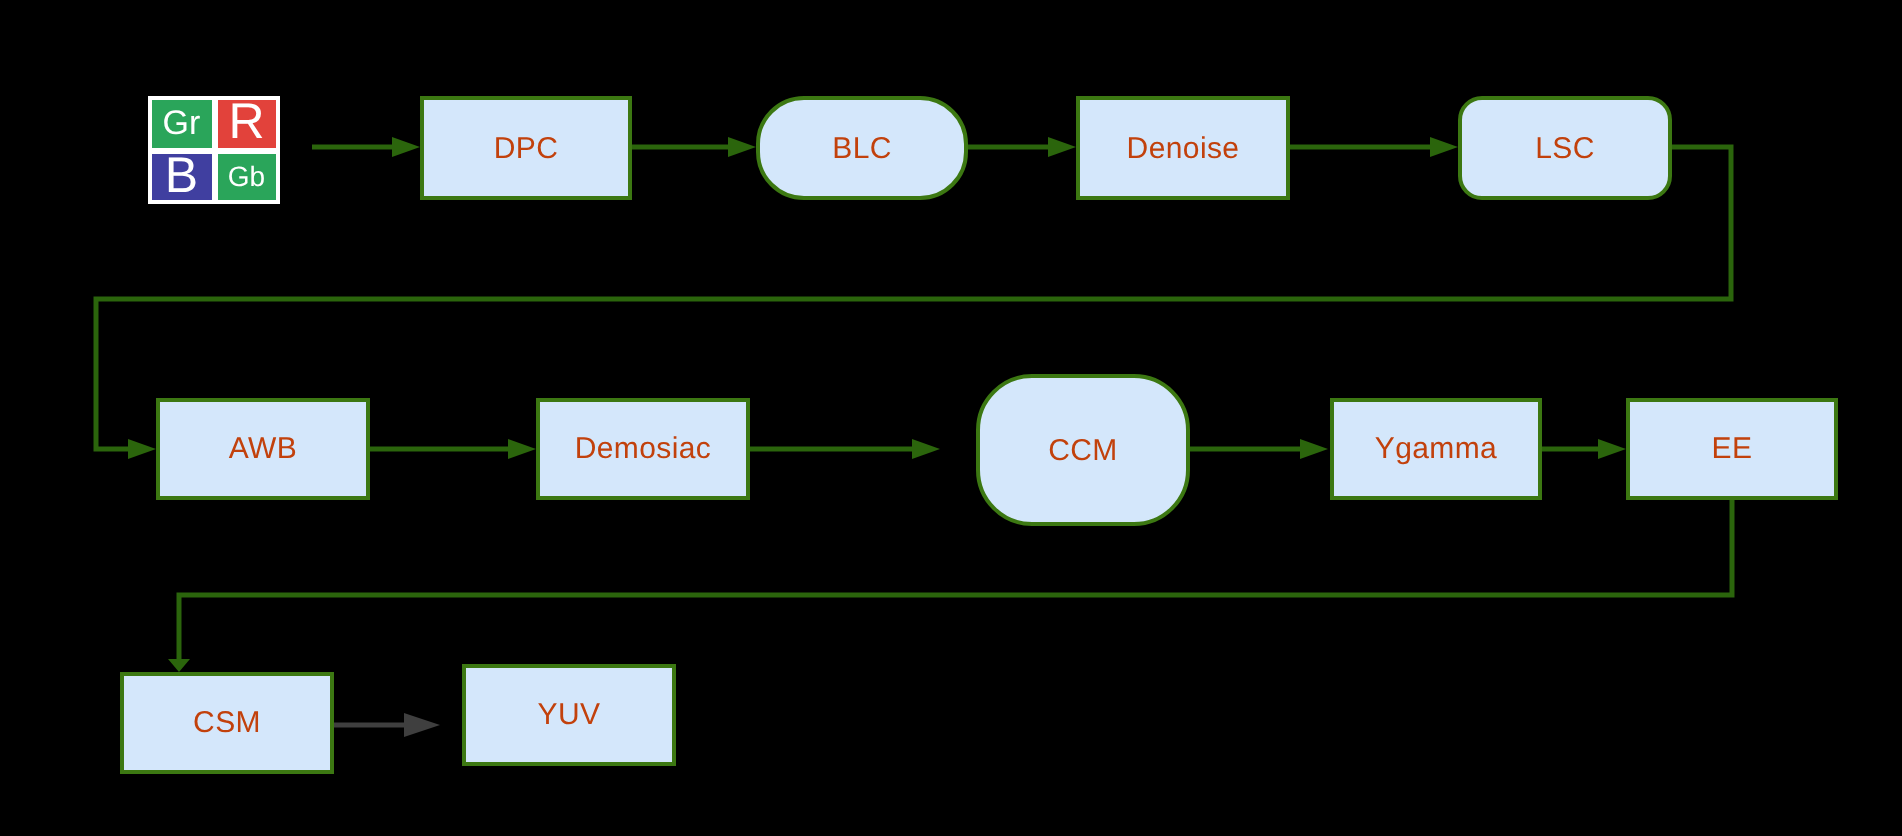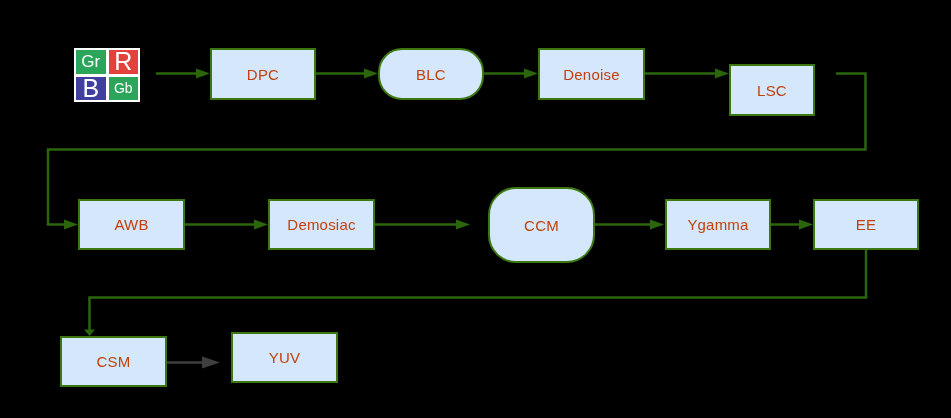--- a/index.html
+++ b/index.html
@@ -131,21 +131,21 @@
 
   <div class="node" style="left:210px; top:48px;  width:106px; height:52px;">
     <span>DPC</span>
   </div>
   <div class="node" style="left:378px; top:48px;  width:106px; height:52px;border-radius:24px;">
     <span>BLC</span>
   </div>
   <div class="node" style="left:538px; top:48px;  width:107px; height:52px;">
     <span>Denoise</span>
   </div>
-  <div class="node" style="left:729px; top:64px;  width:86px; height:52px;">
+  <div class="node" style="left:729px; top:48px;  width:107px; height:52px;border-radius:12px;">
     <span>LSC</span>
   </div>
 
   <div class="node" style="left:78px;  top:199px; width:107px; height:51px;">
     <span>AWB</span>
   </div>
   <div class="node" style="left:268px; top:199px; width:107px; height:51px;">
     <span>Demosiac</span>
   </div>
   <div class="node" style="left:488px; top:187px; width:107px; height:76px;border-radius:28px;">

